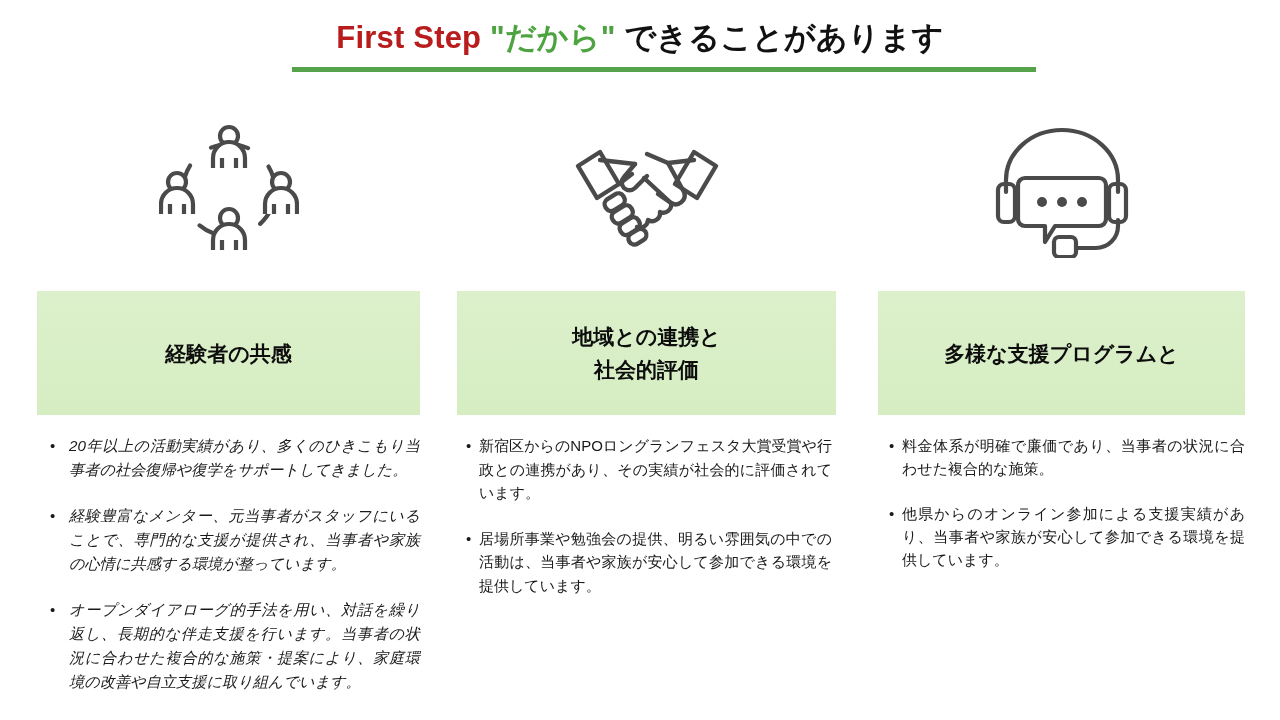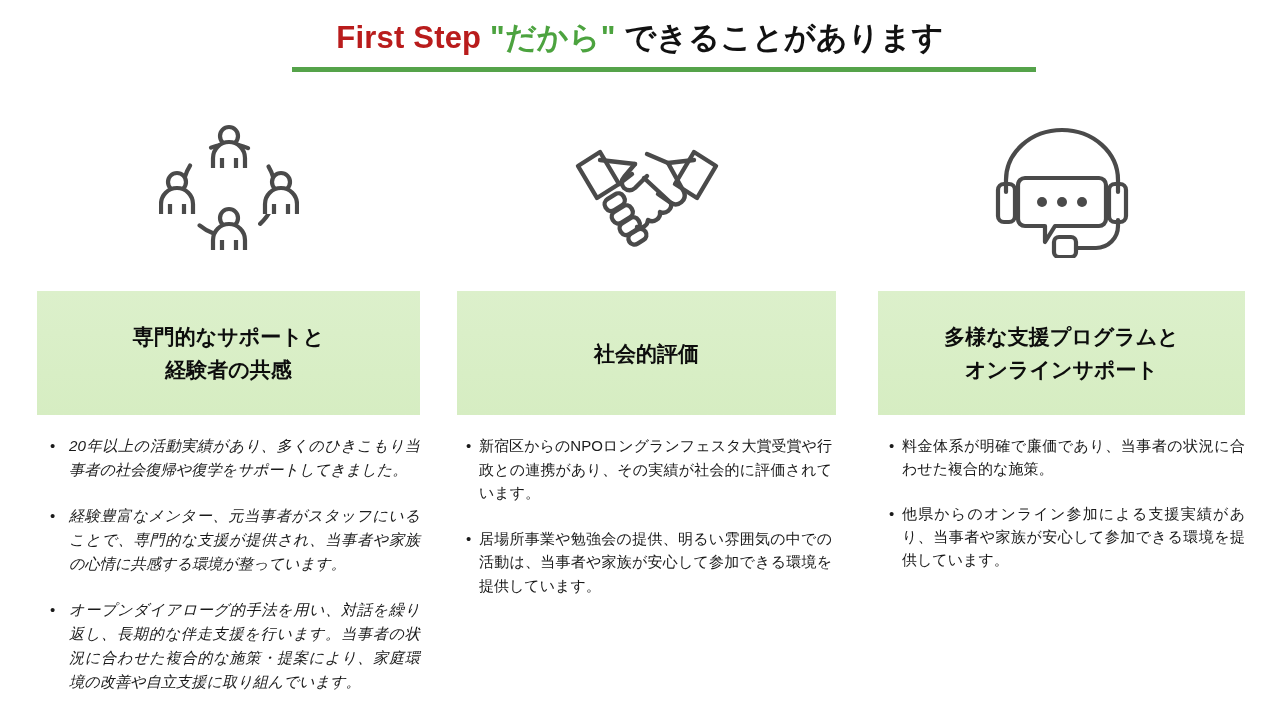--- a/index.html
+++ b/index.html
@@ -158,21 +158,20 @@
         <path d="M115 84 v10 M129 84 v10"></path>
 
         <circle cx="70" cy="98" r="9"></circle>
         <path d="M54 130 v-10 a16 16 0 0 1 32 0 v10" stroke-linejoin="round"></path>
         <path d="M63 120 v10 M77 120 v10"></path>
       </g>
     </svg>
   </div>
 
   <div class="head-box">
-    <div class="head-line">専門的なサポートと</div>
     <div class="head-line">経験者の共感</div>
   </div>
 
   <div class="bullets">
     <div class="bullet-item">
       <span class="bullet-dot">•</span>
       <span class="bullet-text">20年以上の活動実績があり、多くのひきこもり当事者の社会復帰や復学をサポートしてきました。</span>
     </div>
     <div class="bullet-item">
       <span class="bullet-dot">•</span>
@@ -208,20 +207,21 @@
         <rect x="47" y="90" width="21" height="13" rx="6" transform="rotate(-32 57 96)"></rect>
         <rect x="56" y="101" width="19" height="12" rx="6" transform="rotate(-32 65 107)"></rect>
       </g>
 
       <path d="M99 73 a8 8 0 0 1 -11 9 a8 8 0 0 1 -12 8 a8 8 0 0 1 -11 7"></path>
       <path d="M86 64 L99 73"></path>
     </svg>
   </div>
 
   <div class="head-box">
+    <div class="head-line">地域との連携と</div>
     <div class="head-line">社会的評価</div>
   </div>
 
   <div class="bullets">
     <div class="bullet-item">
       <span class="bullet-dot">•</span>
       <span class="bullet-text">新宿区からのNPOロングランフェスタ大賞受賞や行政との連携があり、その実績が社会的に評価されています。</span>
     </div>
     <div class="bullet-item">
       <span class="bullet-dot">•</span>
@@ -248,21 +248,20 @@
       <g fill="#4A4A4A" stroke="none">
         <circle cx="50" cy="80" r="5"></circle>
         <circle cx="70" cy="80" r="5"></circle>
         <circle cx="90" cy="80" r="5"></circle>
       </g>
     </svg>
   </div>
 
   <div class="head-box">
     <div class="head-line">多様な支援プログラムと</div>
-    <div class="head-line">オンラインサポート</div>
   </div>
 
   <div class="bullets">
     <div class="bullet-item">
       <span class="bullet-dot">•</span>
       <span class="bullet-text">料金体系が明確で廉価であり、当事者の状況に合わせた複合的な施策。</span>
     </div>
     <div class="bullet-item">
       <span class="bullet-dot">•</span>
       <span class="bullet-text">他県からのオンライン参加による支援実績があり、当事者や家族が安心して参加できる環境を提供しています。</span>

